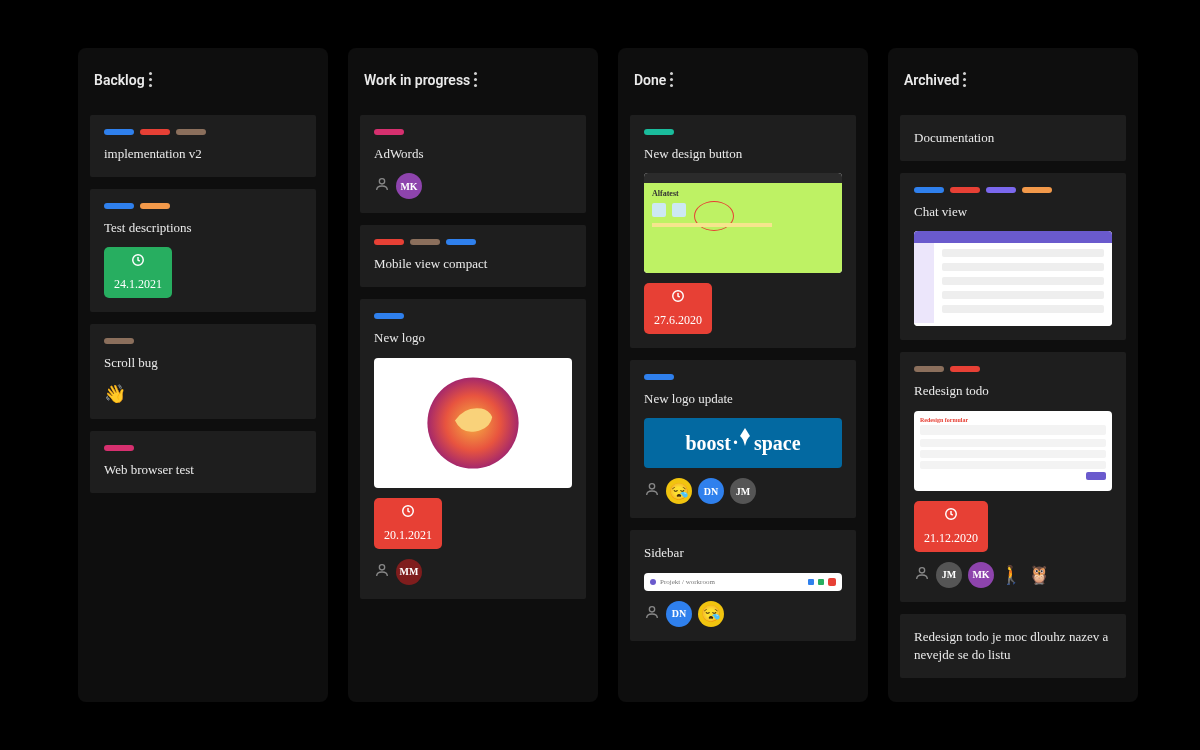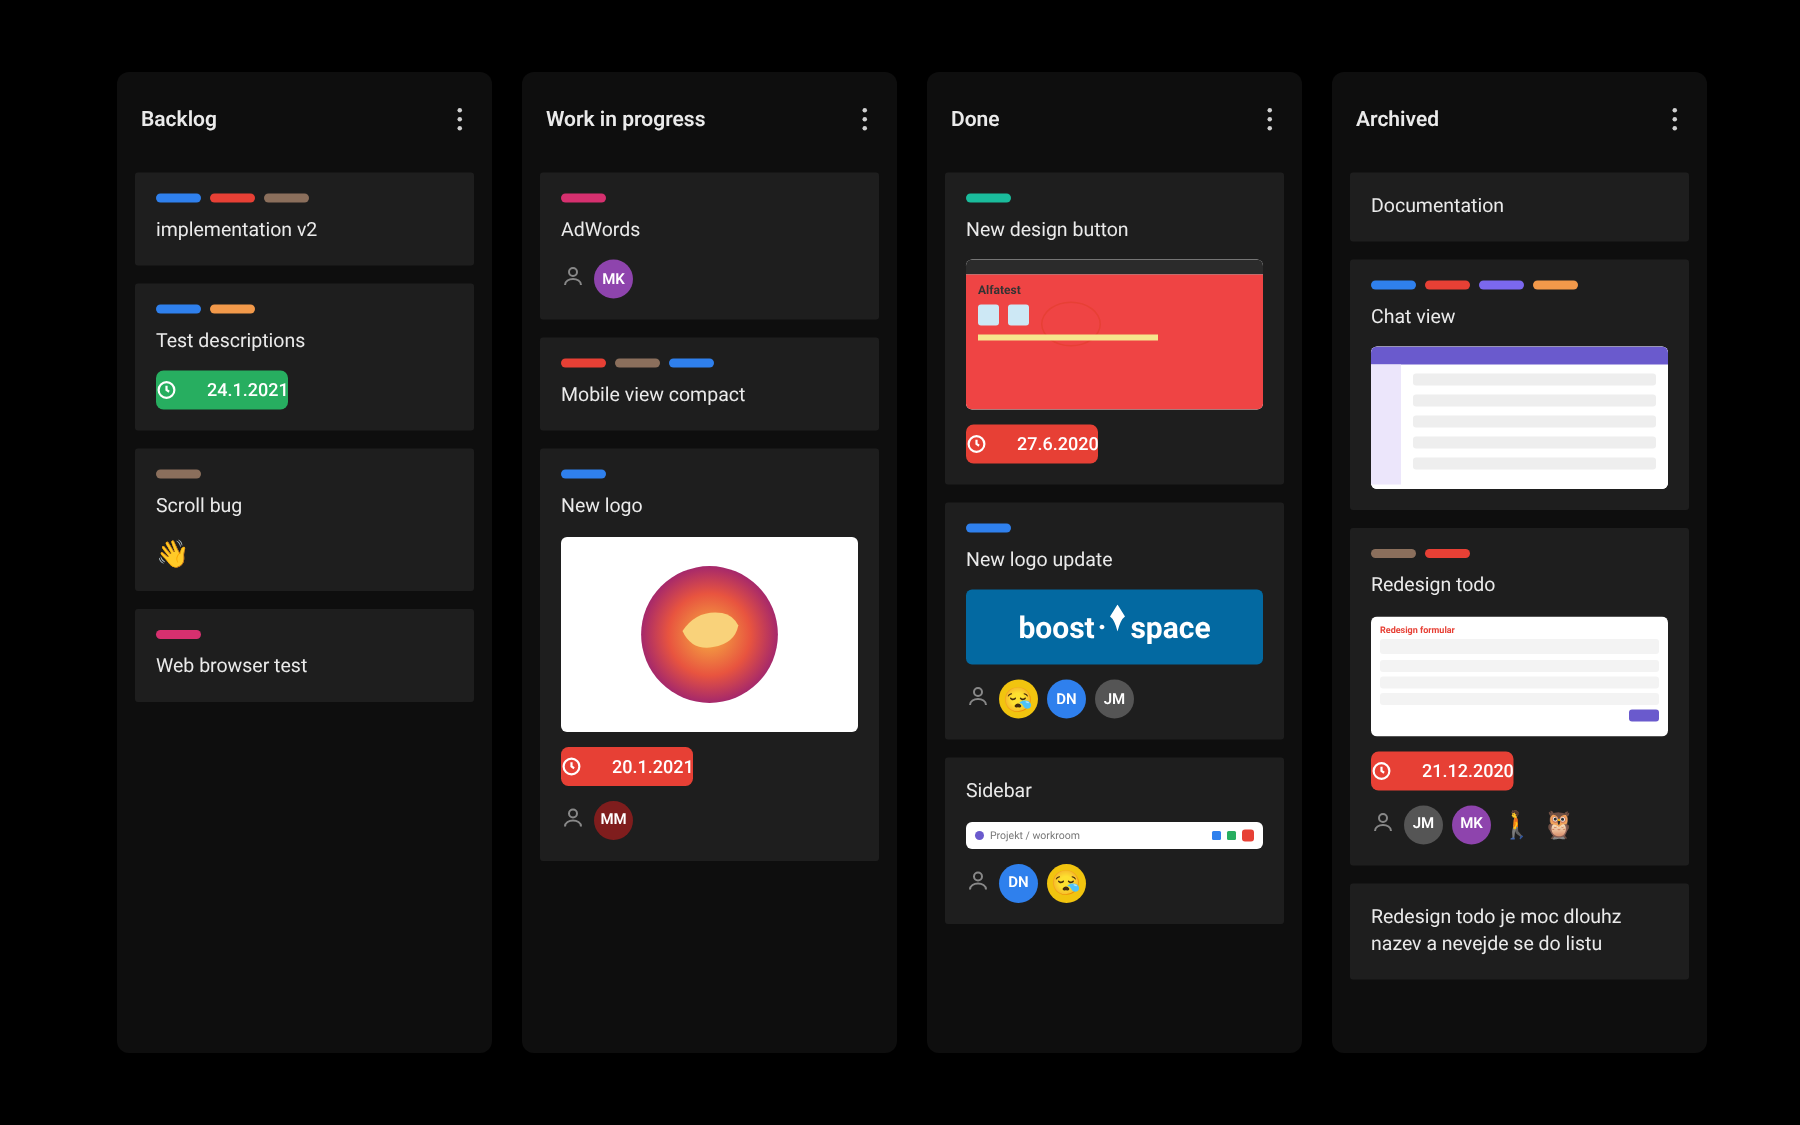--- a/index.html
+++ b/index.html
@@ -23,21 +23,21 @@
     width: 250px;
     flex-shrink: 0;
     padding: 12px;
     display: flex;
     flex-direction: column;
     gap: 12px;
     overflow: hidden;
   }
   .col-header {
     display: flex;
-    justify-content: space-between;
+    justify-content: flex-start;
     align-items: center;
     padding: 8px 4px 12px 4px;
   }
   .col-title {
     font-size: 14px;
     font-weight: 600;
     color: #eaeaea;
   }
   .more-dots {
     display: flex;
@@ -50,46 +50,48 @@
     width: 3px; height: 3px; background:#d0d0d0; border-radius:50%;
   }
   .card {
     background: #1e1e1e;
     border-radius: 2px;
     padding: 14px;
     display: flex;
     flex-direction: column;
     gap: 10px;
     cursor: pointer;
+    font-family: Liberation Serif, serif;
   }
   .tags {
     display: flex;
     gap: 6px;
     flex-wrap: wrap;
   }
   .tag {
     width: 30px;
     height: 6px;
     border-radius: 3px;
   }
   .card-title {
     font-size: 13px;
     color: #eaeaea;
     line-height: 1.4;
   }
   .date-badge {
     display: inline-flex;
     align-items: center;
-    gap: 20px;
-    padding: 6px 0;
+    gap: 10px;
+    padding: 6px 10px;
     border-radius: 5px;
     font-size: 12px;
     font-weight: 500;
     color: #fff;
     width: fit-content;
+    flex-direction: column;
   }
   .date-badge.green { background: #27ae60; }
   .date-badge.red   { background: #e74035; }
   .clock-icon {
     width: 14px; height: 14px;
   }
   .footer-row {
     display: flex;
     align-items: center;
     gap: 6px;
@@ -114,21 +116,21 @@
     display:flex; align-items:center; justify-content:center;
     overflow:hidden;
   }
   .thumb.dark { background:#0369a1; }
   
   .fake-browser {
     width:100%; height:100%;
     display:flex; flex-direction:column;
   }
   .fake-browser .titlebar { height:10px; background:#2b2b2b; }
-  .fake-browser .body { flex:1; background:#ef4444; position:relative; }
+  .fake-browser .body { flex:1; background:#bef264; position:relative; }
   .fake-app {
     width:100%; height:100%; background:#fff; position:relative;
   }
   .fake-app .hdr { height:12px; background:#6a5acd; }
   .fake-app .row { height:8px; margin:6px 8px; background:#eee; border-radius:2px; }
 </style>
 </head>
 <body>
 
 <div class="board" id="board">

